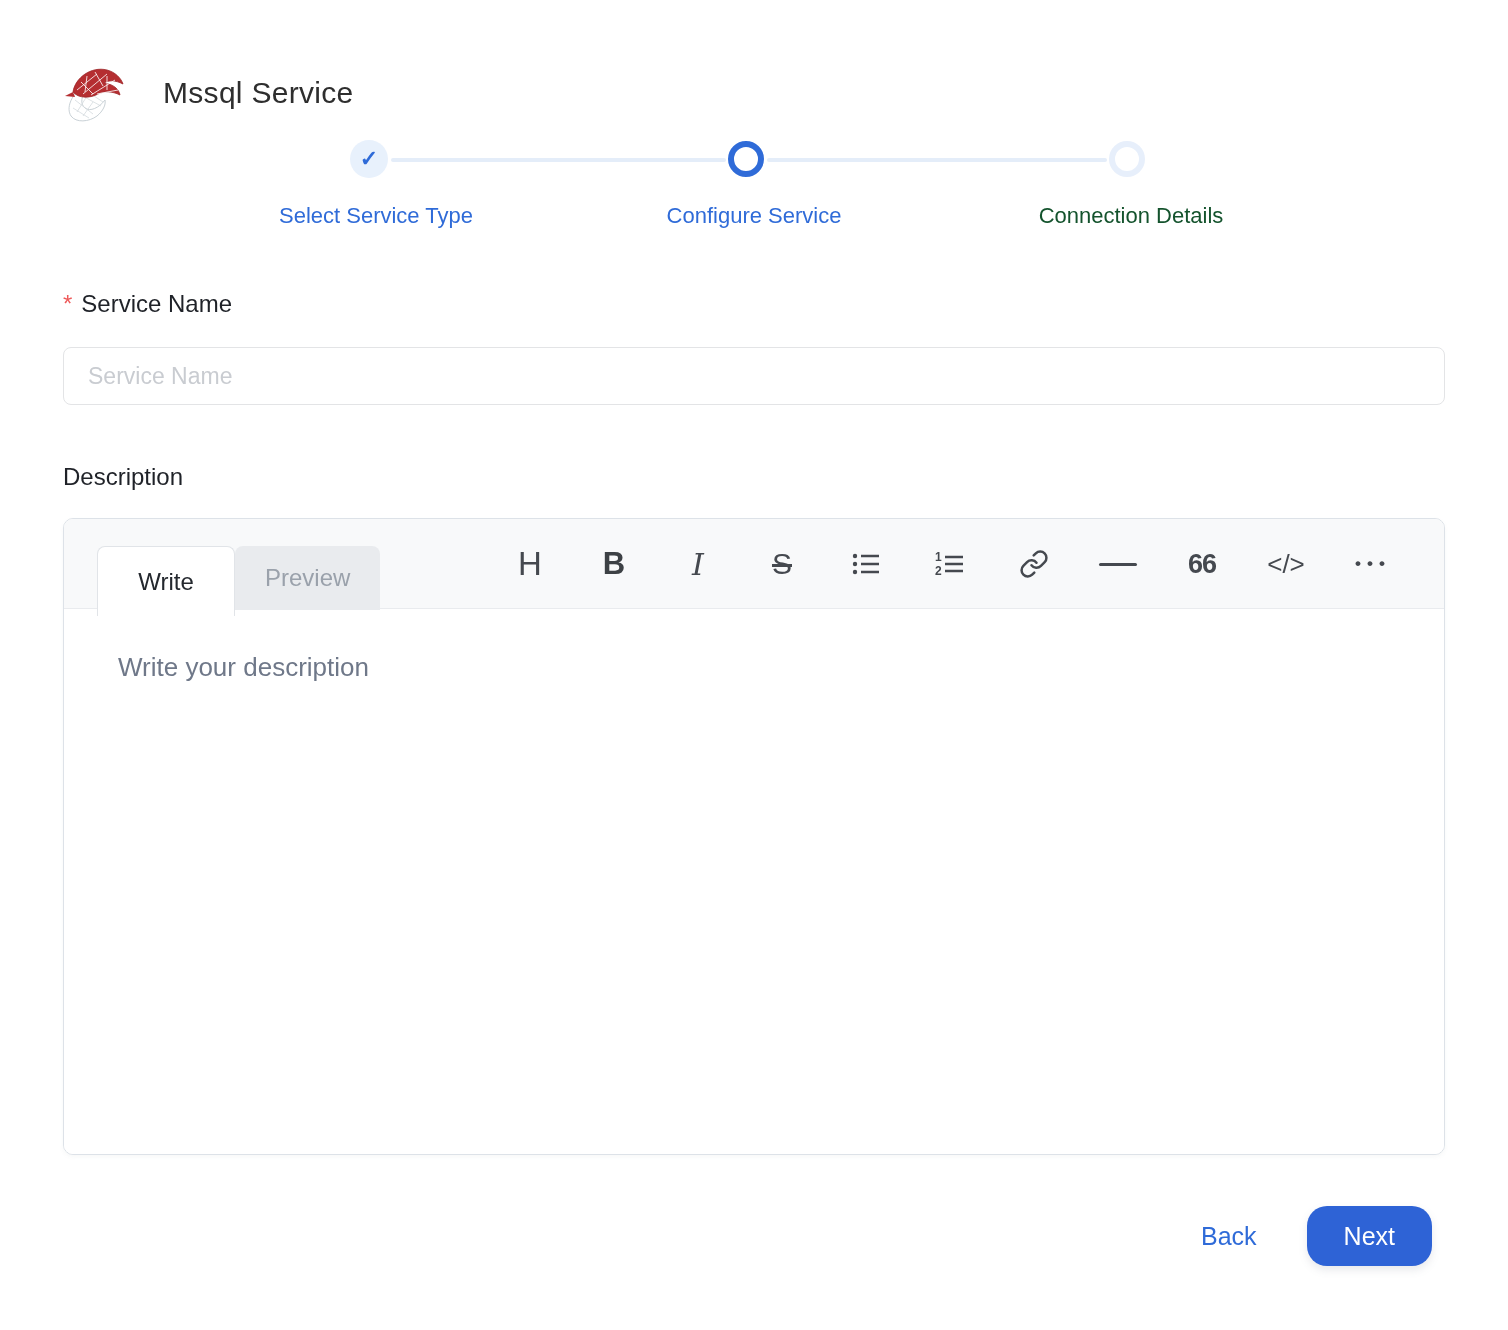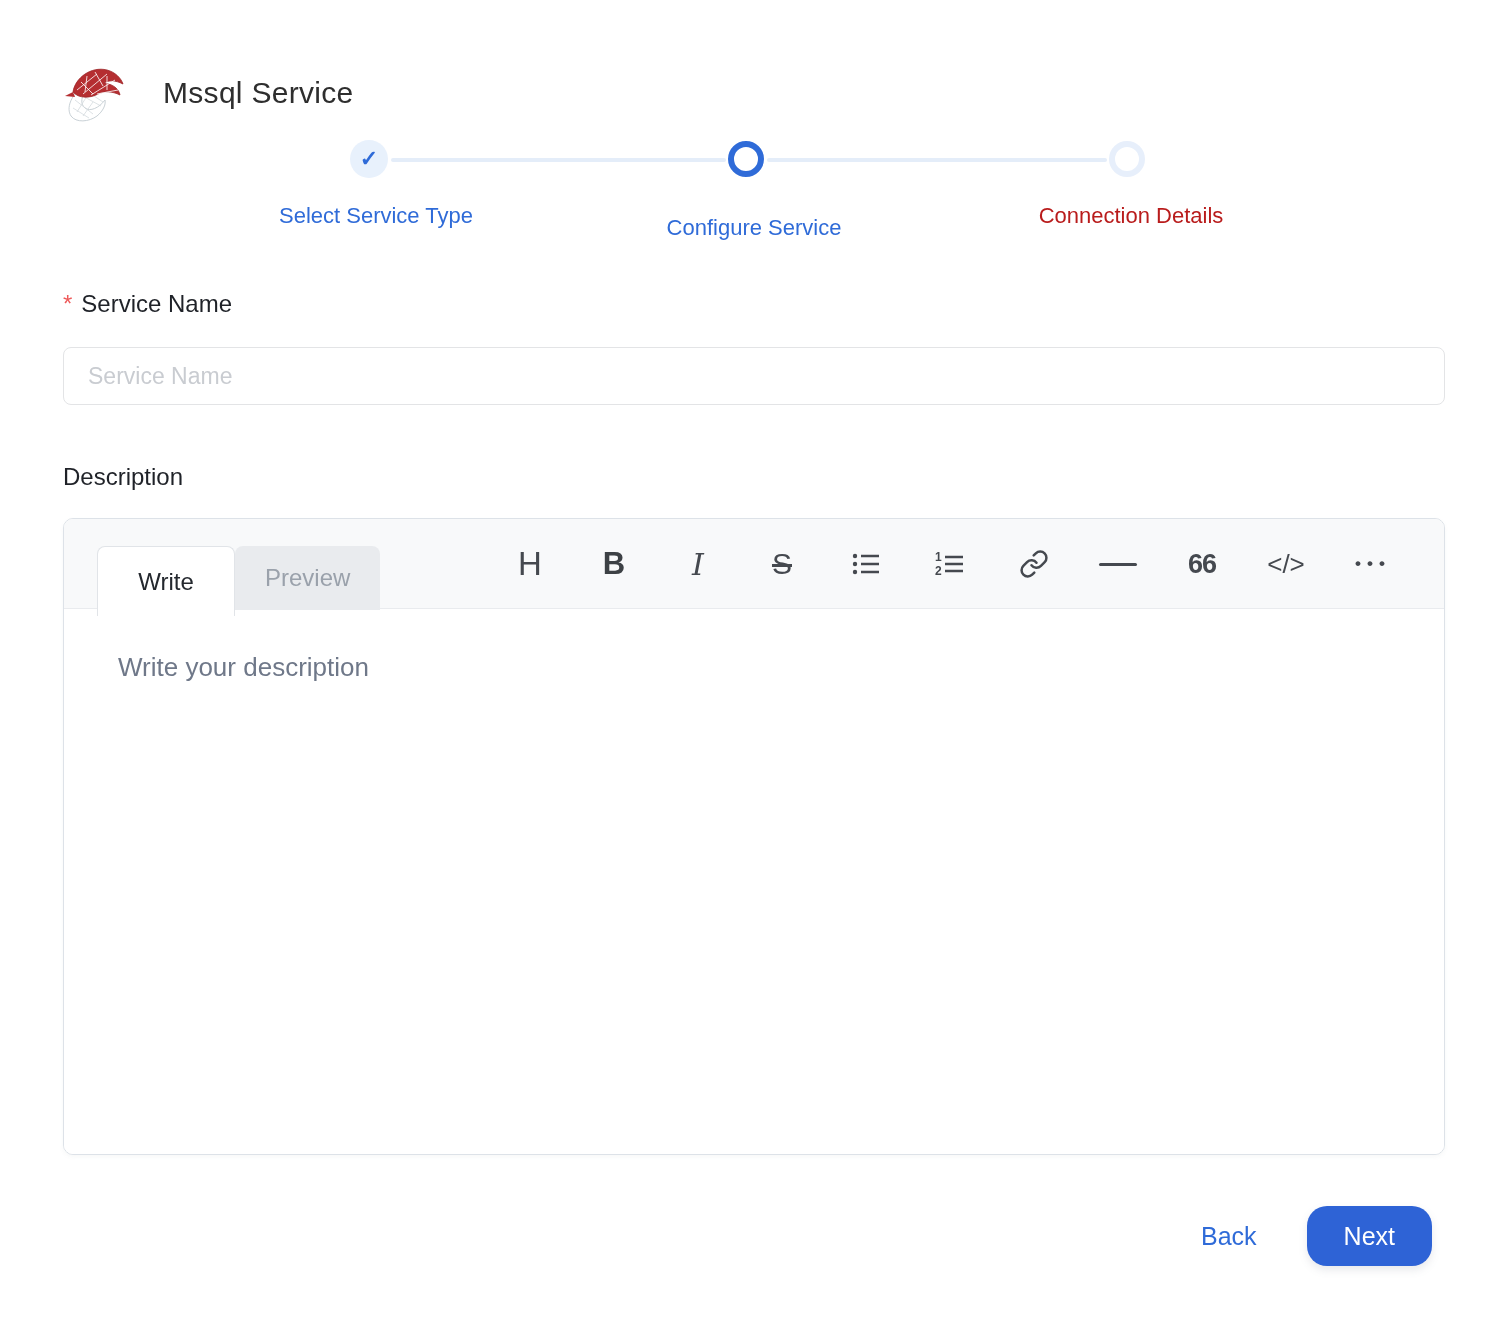--- a/index.html
+++ b/index.html
@@ -18,21 +18,21 @@
   .step-line { position: absolute; top: 158px; height: 4px; border-radius: 2px; background: #e4edf9; }
   .step-line.l1 { left: 391px; width: 335px; }
   .step-line.l2 { left: 767px; width: 340px; }
   .step-circle { position: absolute; top: 141px; display: flex; align-items: center; justify-content: center; }
   .step-circle.completed { width: 38px; height: 38px; border-radius: 50%; background: #e8f1fc; top: 140px; }
   .step-circle.completed .check { color: #2f6bd8; font-size: 22px; font-weight: 700; line-height: 1; }
   .step-circle.active { width: 36px; height: 36px; border-radius: 50%; background: #ffffff; border: 6px solid #2f6bd8; }
   .step-circle.pending { width: 36px; height: 36px; border-radius: 50%; background: #ffffff; border: 6px solid #e7effb; }
   .step-label { position: absolute; top: 203px; transform: translateX(-50%); font-size: 22px; white-space: nowrap; }
   .step-label.blue { color: #2f6bd8; }
-  .step-label.dark { color: #b91c1c; }
+  .step-label.dark { color: #14532d; }
 
   
   .field-label { position: absolute; left: 63px; font-size: 24px; color: #1f2228; display: flex; gap: 9px; align-items: baseline; }
   .required-star { color: #ee5a5a; font-size: 24px; }
   .service-name-label { top: 290px; }
   .description-label { top: 463px; }
 
   .text-input { position: absolute; left: 63px; top: 347px; width: 1382px; height: 58px;
     border: 1px solid #e3e4e6; border-radius: 8px; padding: 0 24px; font-size: 23px;
     color: #333; outline: none; font-family: "Liberation Sans", sans-serif; }
@@ -108,21 +108,21 @@
     <div class="step-line l1"></div>
     <div class="step-line l2"></div>
 
     <div class="step-circle completed" style="left:350px;">
       <span class="check">✓</span>
     </div>
     <div class="step-circle active" style="left:728px;"></div>
     <div class="step-circle pending" style="left:1109px;"></div>
 
     <div class="step-label blue" style="left:376px;">Select Service Type</div>
-    <div class="step-label blue" style="left:754px;margin-top:12px;">Configure Service</div>
+    <div class="step-label blue" style="left:754px;">Configure Service</div>
     <div class="step-label dark" style="left:1131px;">Connection Details</div>
   </div>
 
   <div class="field-label service-name-label">
     <span class="required-star">*</span>
     <span>Service Name</span>
   </div>
   <input class="text-input" type="text" placeholder="Service Name" style="">
 
   <div class="field-label description-label">

